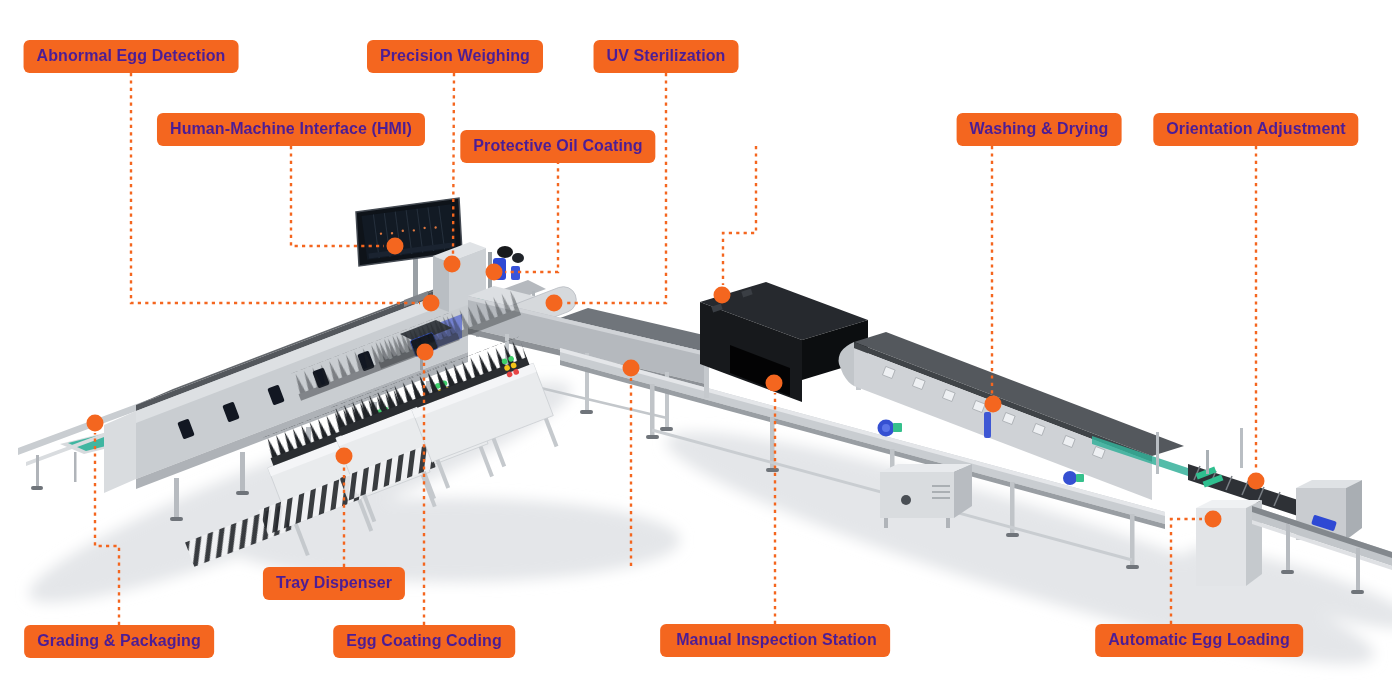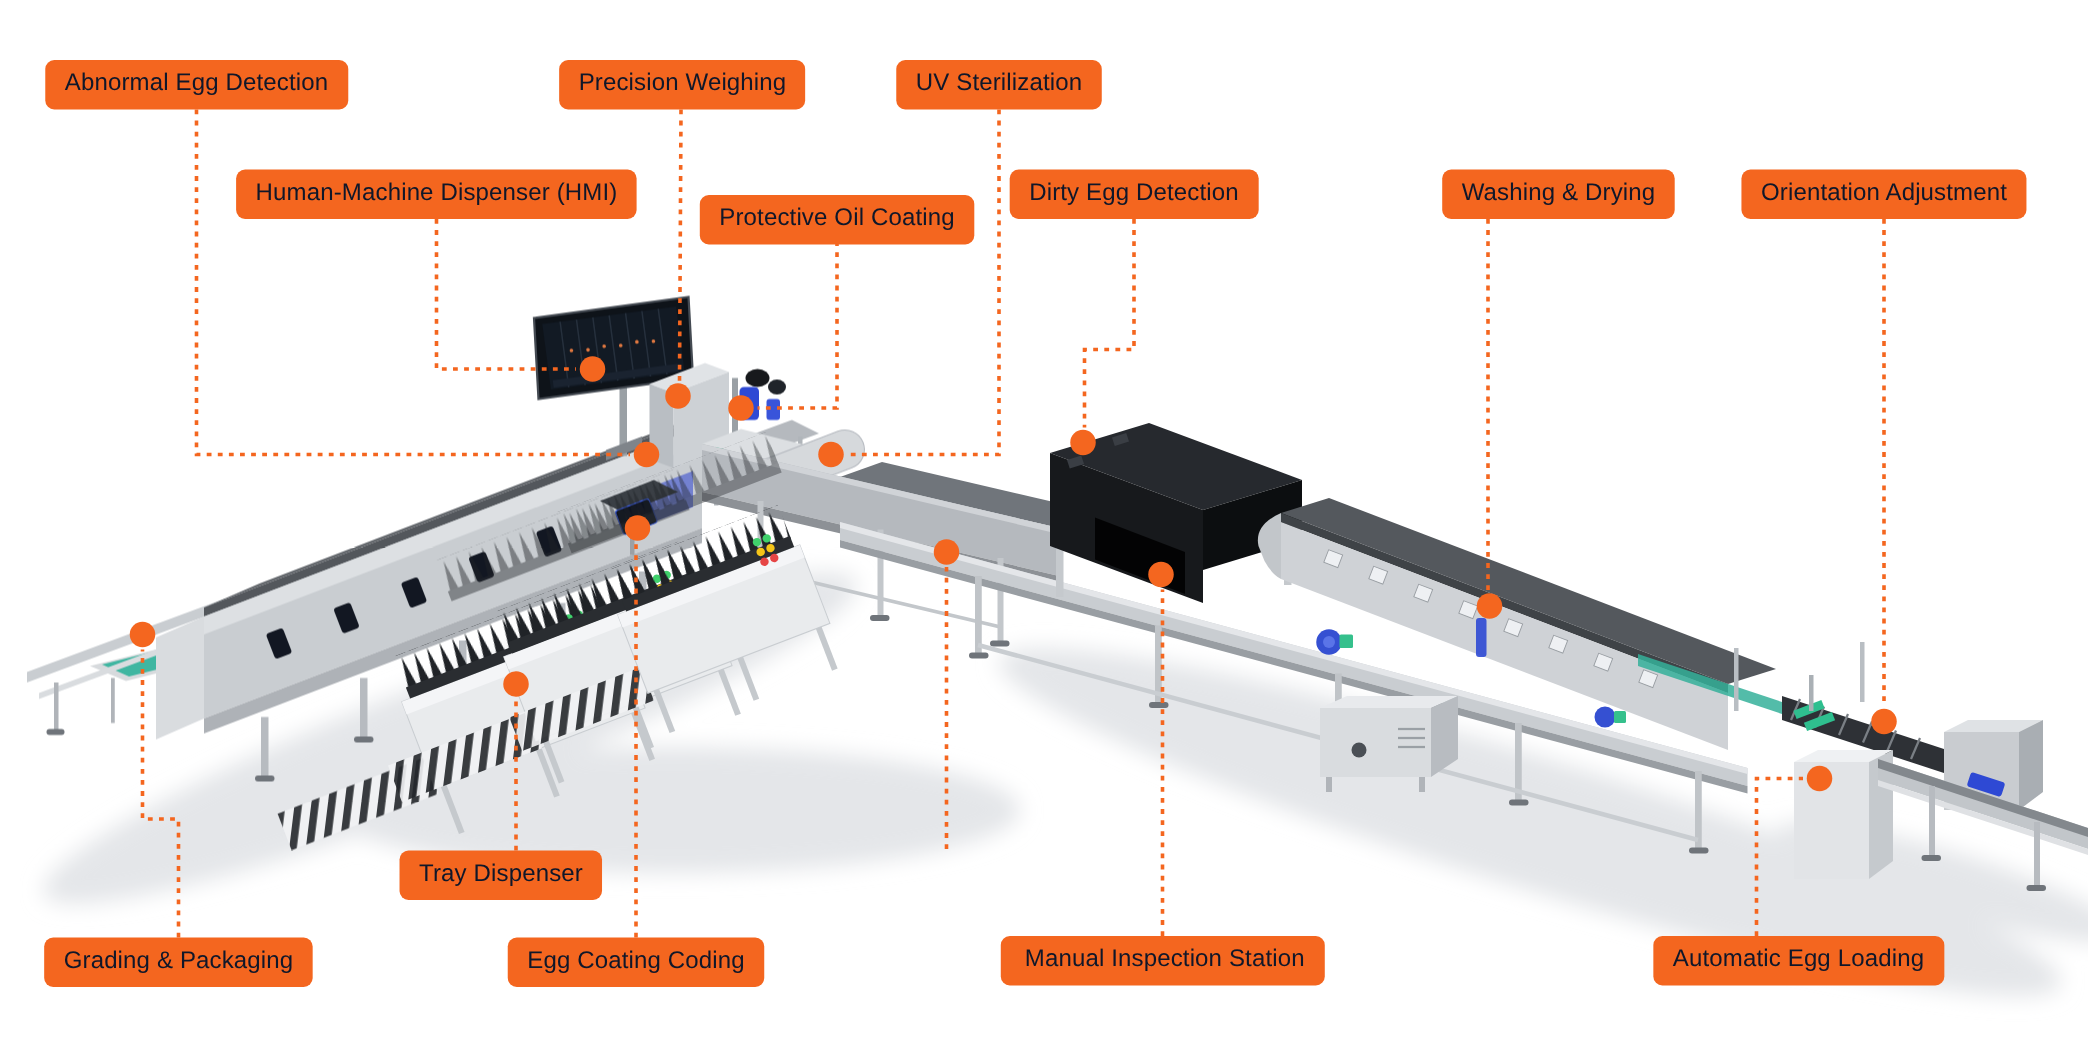--- a/index.html
+++ b/index.html
@@ -6,22 +6,22 @@
   .stage{
     position:relative;width:1392px;height:698px;background:#ffffff;
     overflow:hidden;font-family:"Liberation Sans",sans-serif;
     --accent:#F4661F;
   }
   .stage svg.art{position:absolute;left:0;top:0;}
   .stage svg.overlay{position:absolute;left:0;top:0;pointer-events:none;}
   #labels{position:absolute;left:0;top:0;width:100%;height:100%;pointer-events:none;}
   .callout-label{
     position:absolute;transform:translateX(-50%);
-    background:var(--accent);color:#0f172a;
-    font-size:16px;font-weight:normal;line-height:1;letter-spacing:.1px;
+    background:var(--accent);color:#4c1d95;
+    font-size:16px;font-weight:bold;line-height:1;letter-spacing:.1px;
     padding:8px 13px 9px;border-radius:6px;white-space:nowrap;
   }
   .connector{fill:none;stroke:var(--accent);stroke-width:2.4;stroke-dasharray:3.2 4.2;}
   .callout-dot{fill:var(--accent);}
 </style>
 </head>
 <body>
 
 <div class="stage" id="stage" style="--accent: #F4661F;">
 
@@ -399,23 +399,22 @@
       <polyline points="775,624 775,393" class="connector"></polyline>
       <circle cx="774" cy="383" r="8.5" class="callout-dot"></circle>
       <polyline points="1171,624 1171,519 1202,519" class="connector"></polyline>
       <circle cx="1213" cy="519" r="8.5" class="callout-dot"></circle>
     </svg>
 
   <div id="labels">
       <div class="callout-label" style="left: 131px; top: 40px;">Abnormal Egg Detection</div>
       <div class="callout-label" style="left: 455px; top: 40px;">Precision Weighing</div>
       <div class="callout-label" style="left: 666px; top: 40px;">UV Sterilization</div>
-      <div class="callout-label" style="left: 291px; top: 113px;">Human-Machine Dispenser (HMI)</div>
+      <div class="callout-label" style="left: 291px; top: 113px;">Human-Machine Interface (HMI)</div>
       <div class="callout-label" style="left: 558px; top: 113px; margin-top: 17px;">Protective Oil Coating</div>
-      <div class="callout-label" style="left: 756px; top: 113px;">Dirty Egg Detection</div>
       <div class="callout-label" style="left: 991px; top: 113px; margin-left: 48px;">Washing &amp; Drying</div>
       <div class="callout-label" style="left: 1256px; top: 113px;">Orientation Adjustment</div>
       <div class="callout-label" style="left: 334px; top: 567px;">Tray Dispenser</div>
       <div class="callout-label" style="left: 119px; top: 625px;">Grading &amp; Packaging</div>
       <div class="callout-label" style="left: 424px; top: 625px;">Egg Coating Coding</div>
       <div class="callout-label" style="left: 775px; top: 624px; padding-left: 16px;">Manual Inspection Station</div>
       <div class="callout-label" style="left: 1171px; top: 624px; margin-left: 28px;">Automatic Egg Loading</div>
     </div>
 </div>
 

